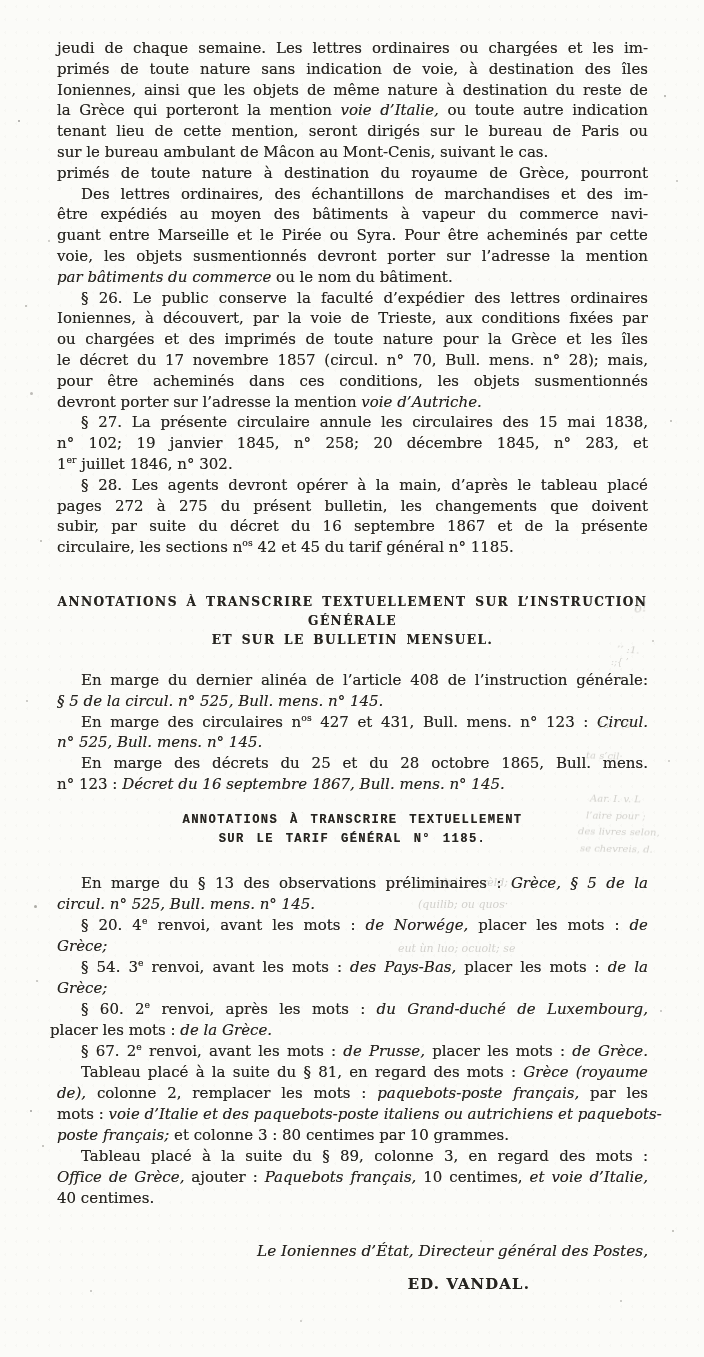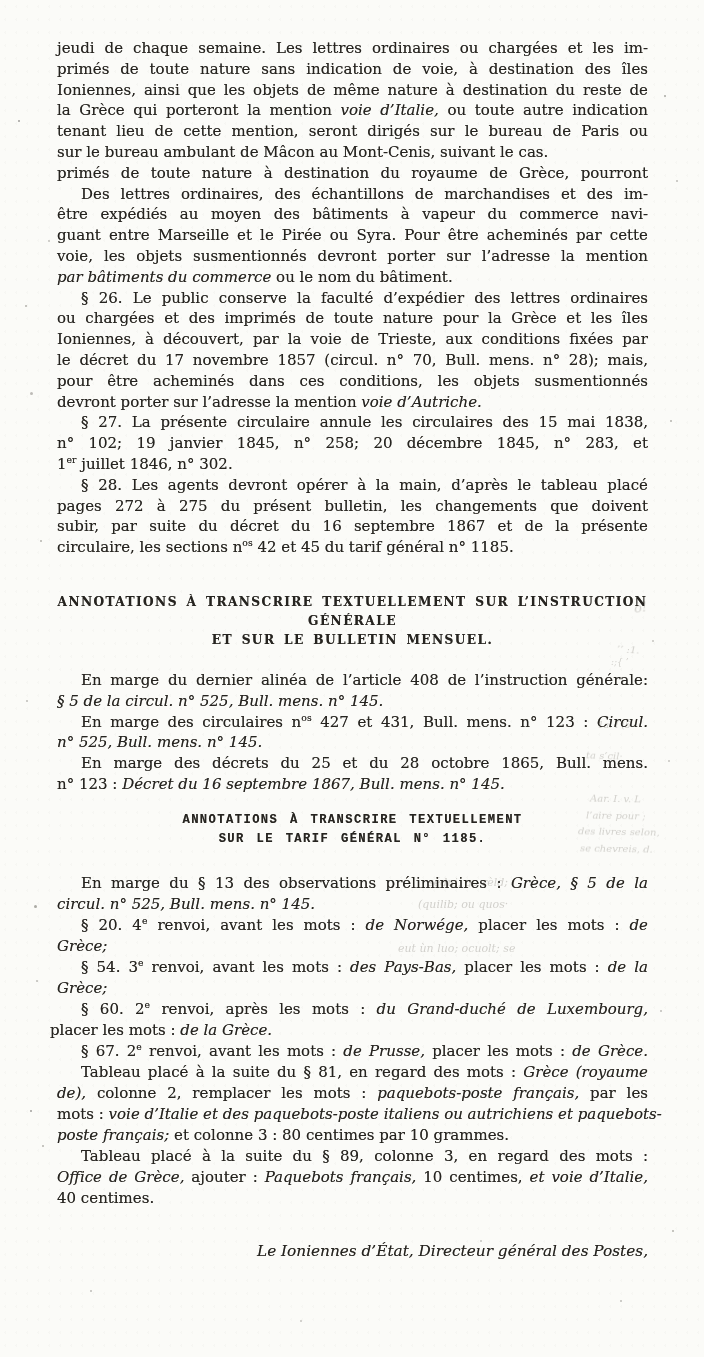--- a/index.html
+++ b/index.html
@@ -110,22 +110,22 @@
     <div class="para">
         <div class="tl"><span>primés de toute nature à destination du royaume de Grèce, pourront</span></div>
         <div class="tl ind"><span>Des lettres ordinaires, des échantillons de marchandises et des im-</span></div>
         <div class="tl"><span>être expédiés au moyen des bâtiments à vapeur du commerce navi-</span></div>
         <div class="tl"><span>guant entre Marseille et le Pirée ou Syra. Pour être acheminés par cette</span></div>
         <div class="tl"><span>voie, les objets susmentionnés devront porter sur l’adresse la mention</span></div>
         <div class="tl last"><span class="it">par bâtiments du commerce</span><span> ou le nom du bâtiment.</span></div>
       </div>
     <div class="para">
         <div class="tl ind"><span>§ 26. Le public conserve la faculté d’expédier des lettres ordinaires</span></div>
+        <div class="tl"><span>Ioniennes, à découvert, par la voie de Trieste, aux conditions fixées par</span></div>
         <div class="tl"><span>ou chargées et des imprimés de toute nature pour la Grèce et les îles</span></div>
-        <div class="tl"><span>Ioniennes, à découvert, par la voie de Trieste, aux conditions fixées par</span></div>
         <div class="tl"><span>le décret du 17 novembre 1857 (circul. n° 70, Bull. mens. n° 28); mais,</span></div>
         <div class="tl"><span>pour être acheminés dans ces conditions, les objets susmentionnés</span></div>
         <div class="tl last"><span>devront porter sur l’adresse la mention </span><span class="it">voie d’Autriche.</span></div>
       </div>
     <div class="para">
         <div class="tl ind"><span>§ 27. La présente circulaire annule les circulaires des 15 mai 1838,</span></div>
         <div class="tl"><span>n° 102; 19 janvier 1845, n° 258; 20 décembre 1845, n° 283, et</span></div>
         <div class="tl last"><span>1</span><span class="sup">er</span><span> juillet 1846, n° 302.</span></div>
       </div>
     <div class="para">
@@ -184,16 +184,17 @@
         <div class="tl last"><span class="it">poste français;</span><span> et colonne 3 : 80 centimes par 10 grammes.</span></div>
       </div>
     <div class="para sec2">
         <div class="tl ind"><span>Tableau placé à la suite du § 89, colonne 3, en regard des mots :</span></div>
         <div class="tl"><span class="it">Office de Grèce,</span><span> ajouter : </span><span class="it">Paquebots français,</span><span> 10 centimes, </span><span class="it">et voie d’Italie,</span></div>
         <div class="tl last"><span>40 centimes.</span></div>
       </div>
 
     <div class="signature">
       <div class="sig-role">Le Ioniennes d’État, Directeur général des Postes,</div>
+      <div class="sig-name">ED. VANDAL.</div>
     </div>
 
   </div>
 </div>
 
 </body></html>

